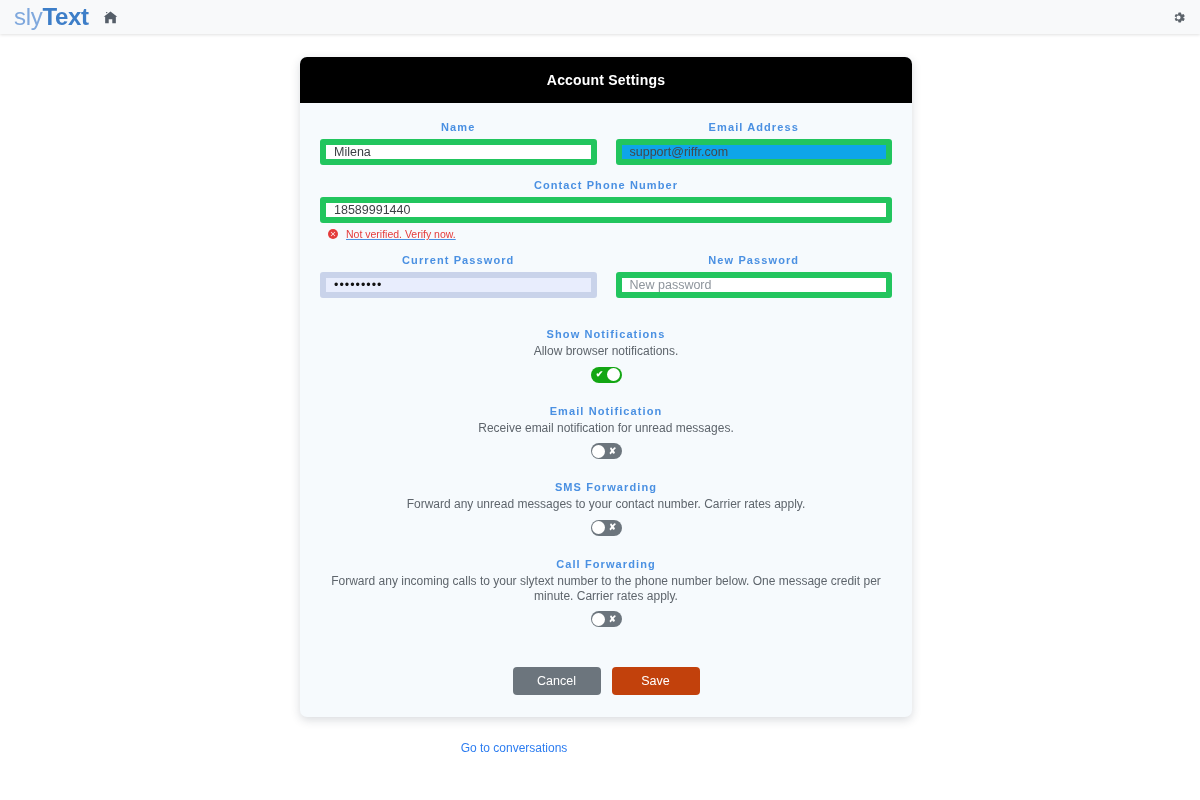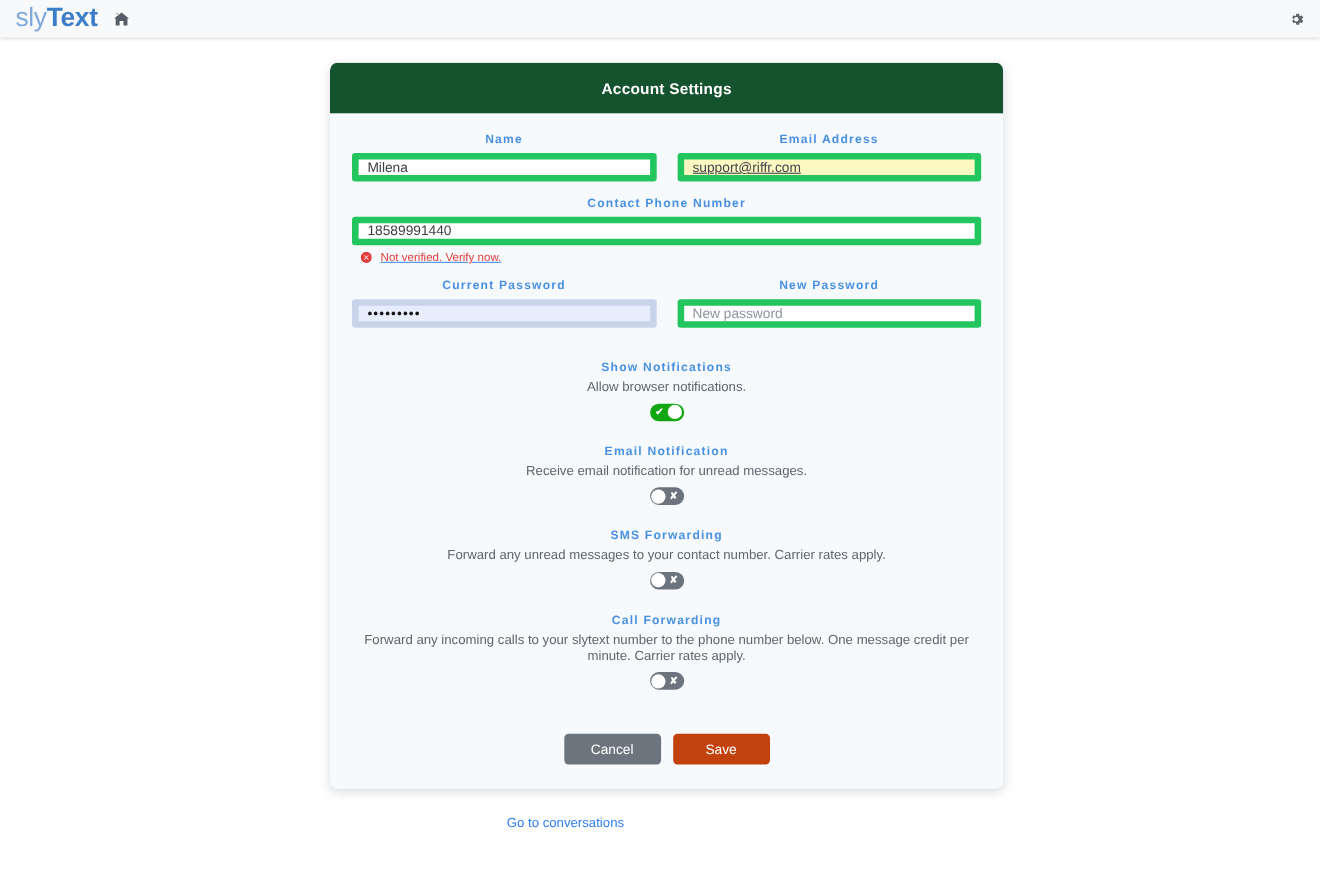--- a/index.html
+++ b/index.html
@@ -65,21 +65,21 @@
     position: absolute;
     left: 300px;
     top: 57px;
     width: 612px;
     background: #f6fafd;
     border-radius: 7px;
     box-shadow: 0 3px 10px rgba(30,40,60,0.17);
     overflow: hidden;
   }
   .card-header {
-    background: #14532d;
+    background: #000000;
     color: #ffffff;
     height: 46px;
     display: flex;
     align-items: center;
     justify-content: center;
     font-size: 14px;
     font-weight: 700;
     letter-spacing: 0.2px;
   }
   .card-body {
@@ -112,23 +112,22 @@
     font-family: "Liberation Sans", sans-serif;
     font-size: 12.5px;
     color: #3b3f44;
     background: #ffffff;
     border: 6px solid #22c55e;
     border-radius: 3px;
     outline: none;
   }
   .inp::placeholder { color: #8e959c; }
   .inp.disabled {
-    background: #fef9c3;
+    background: #0ea5e9;
     color: #43474c;
-    text-decoration: underline;
   }
   .inp.autofill {
     background: #e8edfd;
     border-color: #c9d3ea;
     letter-spacing: 1px;
     color: #111;
   }
   .gap-top { margin-top: 14px; }
 
   

